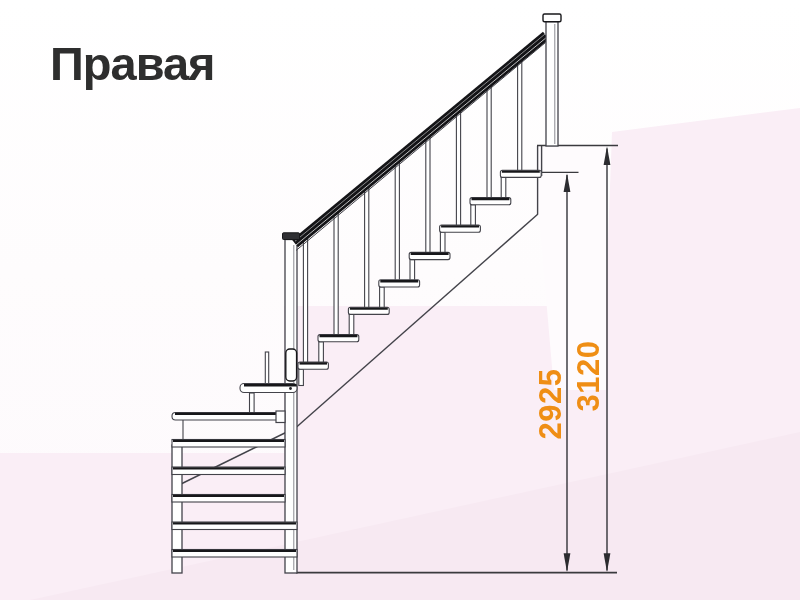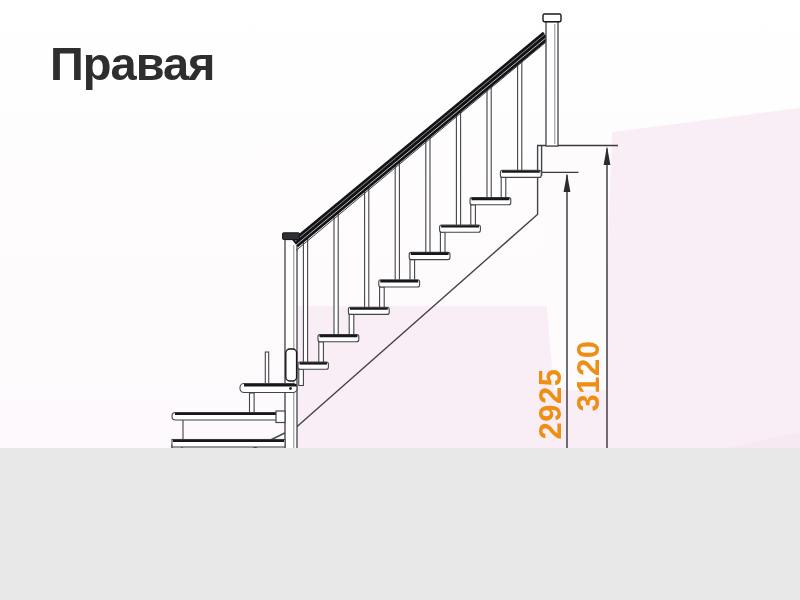--- a/index.html
+++ b/index.html
@@ -1,17 +1,17 @@
 <!DOCTYPE html>
 <html><head>
 <meta charset="utf-8">
 <style>
   html,body{margin:0;padding:0;background:#e8e8e8;}
   .canvas{
-    position:relative;width:800px;height:448px;overflow:hidden;
+    position:relative;width:800px;height:600px;overflow:hidden;
     background:linear-gradient(180deg,#ffffff 0%,#fefcfd 45%,#fdf9fc 100%);
     font-family:"Liberation Sans",sans-serif;
   }
   .drawing{position:absolute;left:0;top:0;}
   .page-title{
     position:absolute;left:50px;top:40px;
     font-size:47px;font-weight:bold;color:#2e2e2e;letter-spacing:-1px;line-height:1;
   }
   .dim-label{
     position:absolute;width:140px;height:34px;line-height:34px;text-align:center;

